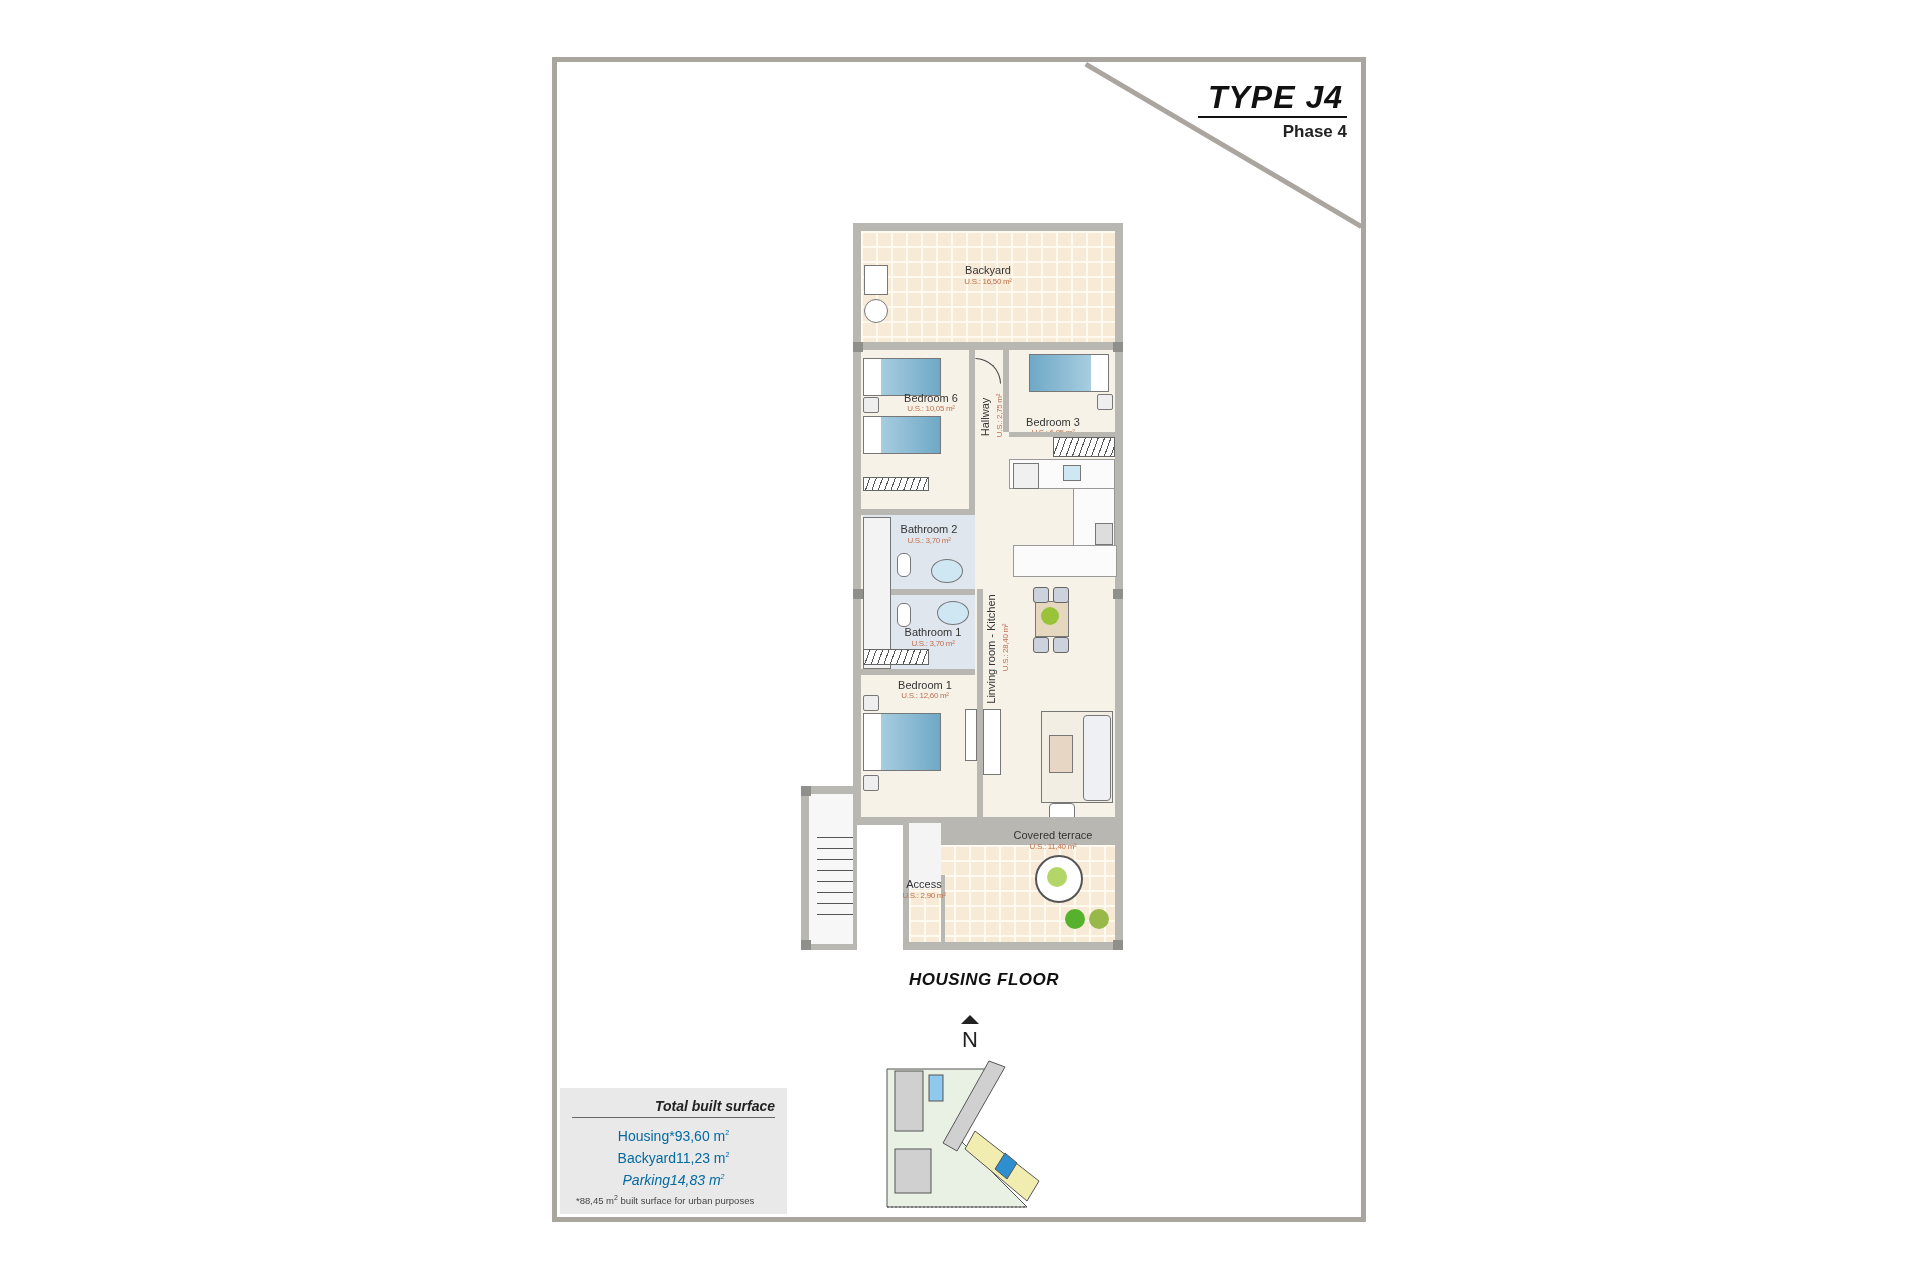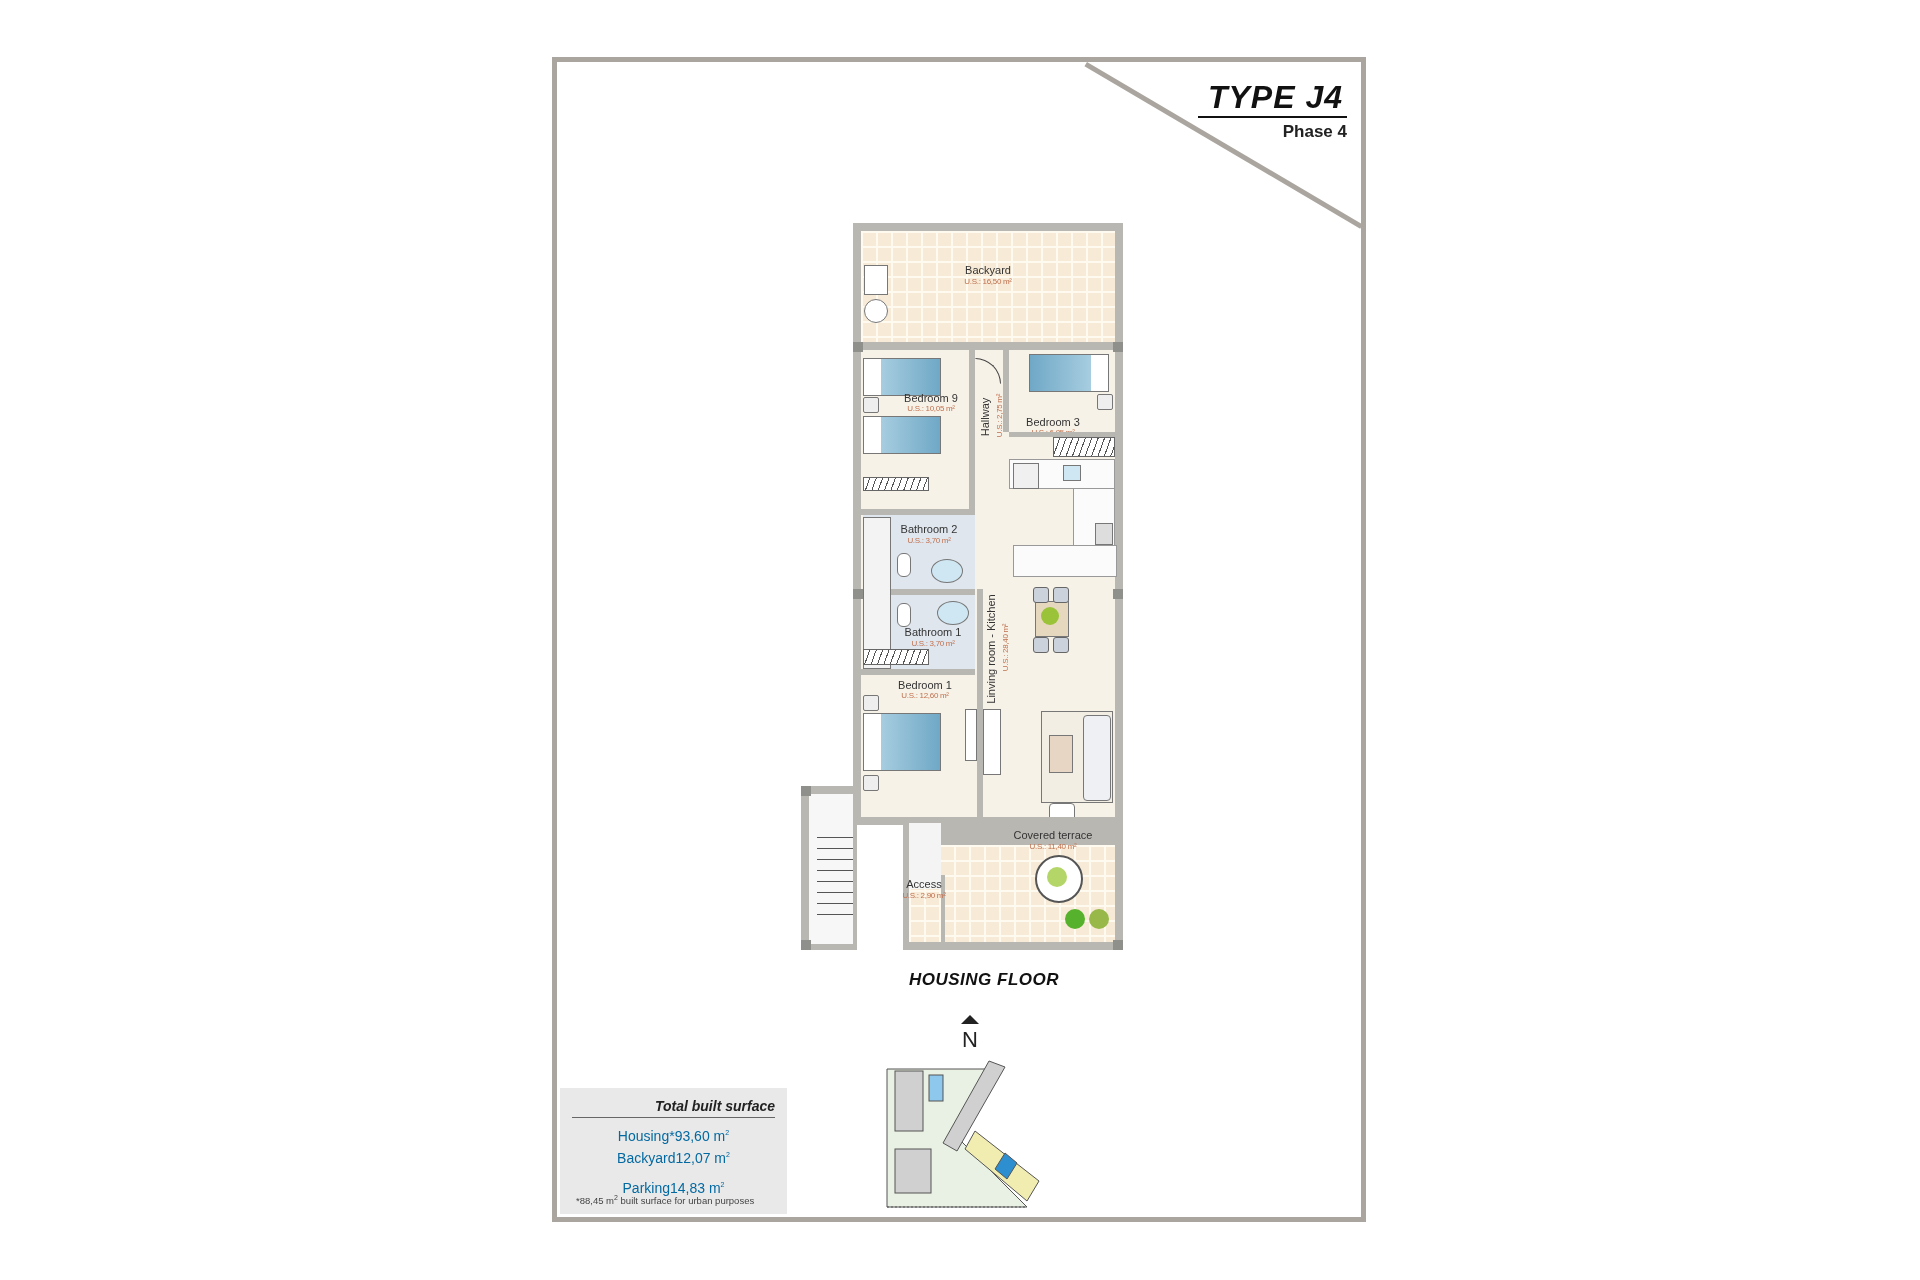--- a/index.html
+++ b/index.html
@@ -85,21 +85,21 @@
     <div class="fixture" style="left:84px;top:378px;width:30px;height:22px;border-radius:50%;background:#cfe6f3;"></div>
     <div class="rl" style="left:36px;top:300px;width:80px;">Bathroom 2</div>
     <div class="ra" style="left:36px;top:313px;width:80px;">U.S.: 3,70 m²</div>
     <div class="rl" style="left:40px;top:403px;width:80px;">Bathroom 1</div>
     <div class="ra" style="left:40px;top:416px;width:80px;">U.S.: 3,70 m²</div>
 
     <div class="bed" style="left:10px;top:135px;width:76px;height:36px;"></div>
     <div class="bed" style="left:10px;top:193px;width:76px;height:36px;"></div>
     <div class="nightstand" style="left:10px;top:174px;"></div>
     <div class="ward" style="left:10px;top:254px;width:64px;height:12px;"></div>
-    <div class="rl" style="left:38px;top:169px;width:80px;">Bedroom 9</div>
+    <div class="rl" style="left:38px;top:169px;width:80px;">Bedroom 6</div>
     <div class="ra" style="left:38px;top:181px;width:80px;">U.S.: 10,05 m²</div>
 
     <div class="rl vert" style="left:102px;top:188px;width:60px;">Hallway</div>
     <div class="ra vert" style="left:116px;top:188px;width:60px;">U.S.: 2,75 m²</div>
     <div class="door-arc" style="left:122px;top:135px;width:24px;height:24px;"></div>
 
     <div class="bed" style="left:176px;top:131px;width:78px;height:36px;transform:scaleX(-1);"></div>
     <div class="nightstand" style="left:244px;top:171px;"></div>
     <div class="ward" style="left:200px;top:214px;width:60px;height:18px;"></div>
     <div class="rl" style="left:160px;top:193px;width:80px;">Bedroom 3</div>
@@ -167,23 +167,23 @@
 
   <div class="abs surface">
     <div class="surface-title">Total built surface</div>
     <div class="surface-rule"></div>
     <div class="srow" style="top:40px;">
       <span>Housing*</span>
       <span><span>93,60 m</span><sup>2</sup></span>
     </div>
     <div class="srow" style="top:62px;">
       <span>Backyard</span>
-      <span><span>12,07 m</span><sup>2</sup></span>
+      <span><span>11,23 m</span><sup>2</sup></span>
     </div>
-    <div class="srow" style="top:92px;">
+    <div class="srow" style="top:84px;font-style:italic;">
       <span>Parking</span>
       <span><span>14,83 m</span><sup>2</sup></span>
     </div>
     <div class="note"><span>*88,45 m</span><sup>2</sup><span> built surface for urban purposes</span></div>
   </div>
 
   <div class="abs site">
     <div class="north-tri"></div>
     <div class="north" style="top:10px;">N</div>
     <svg style="position:absolute;left:0;top:40px;" width="200" height="160" viewBox="0 0 200 160">

